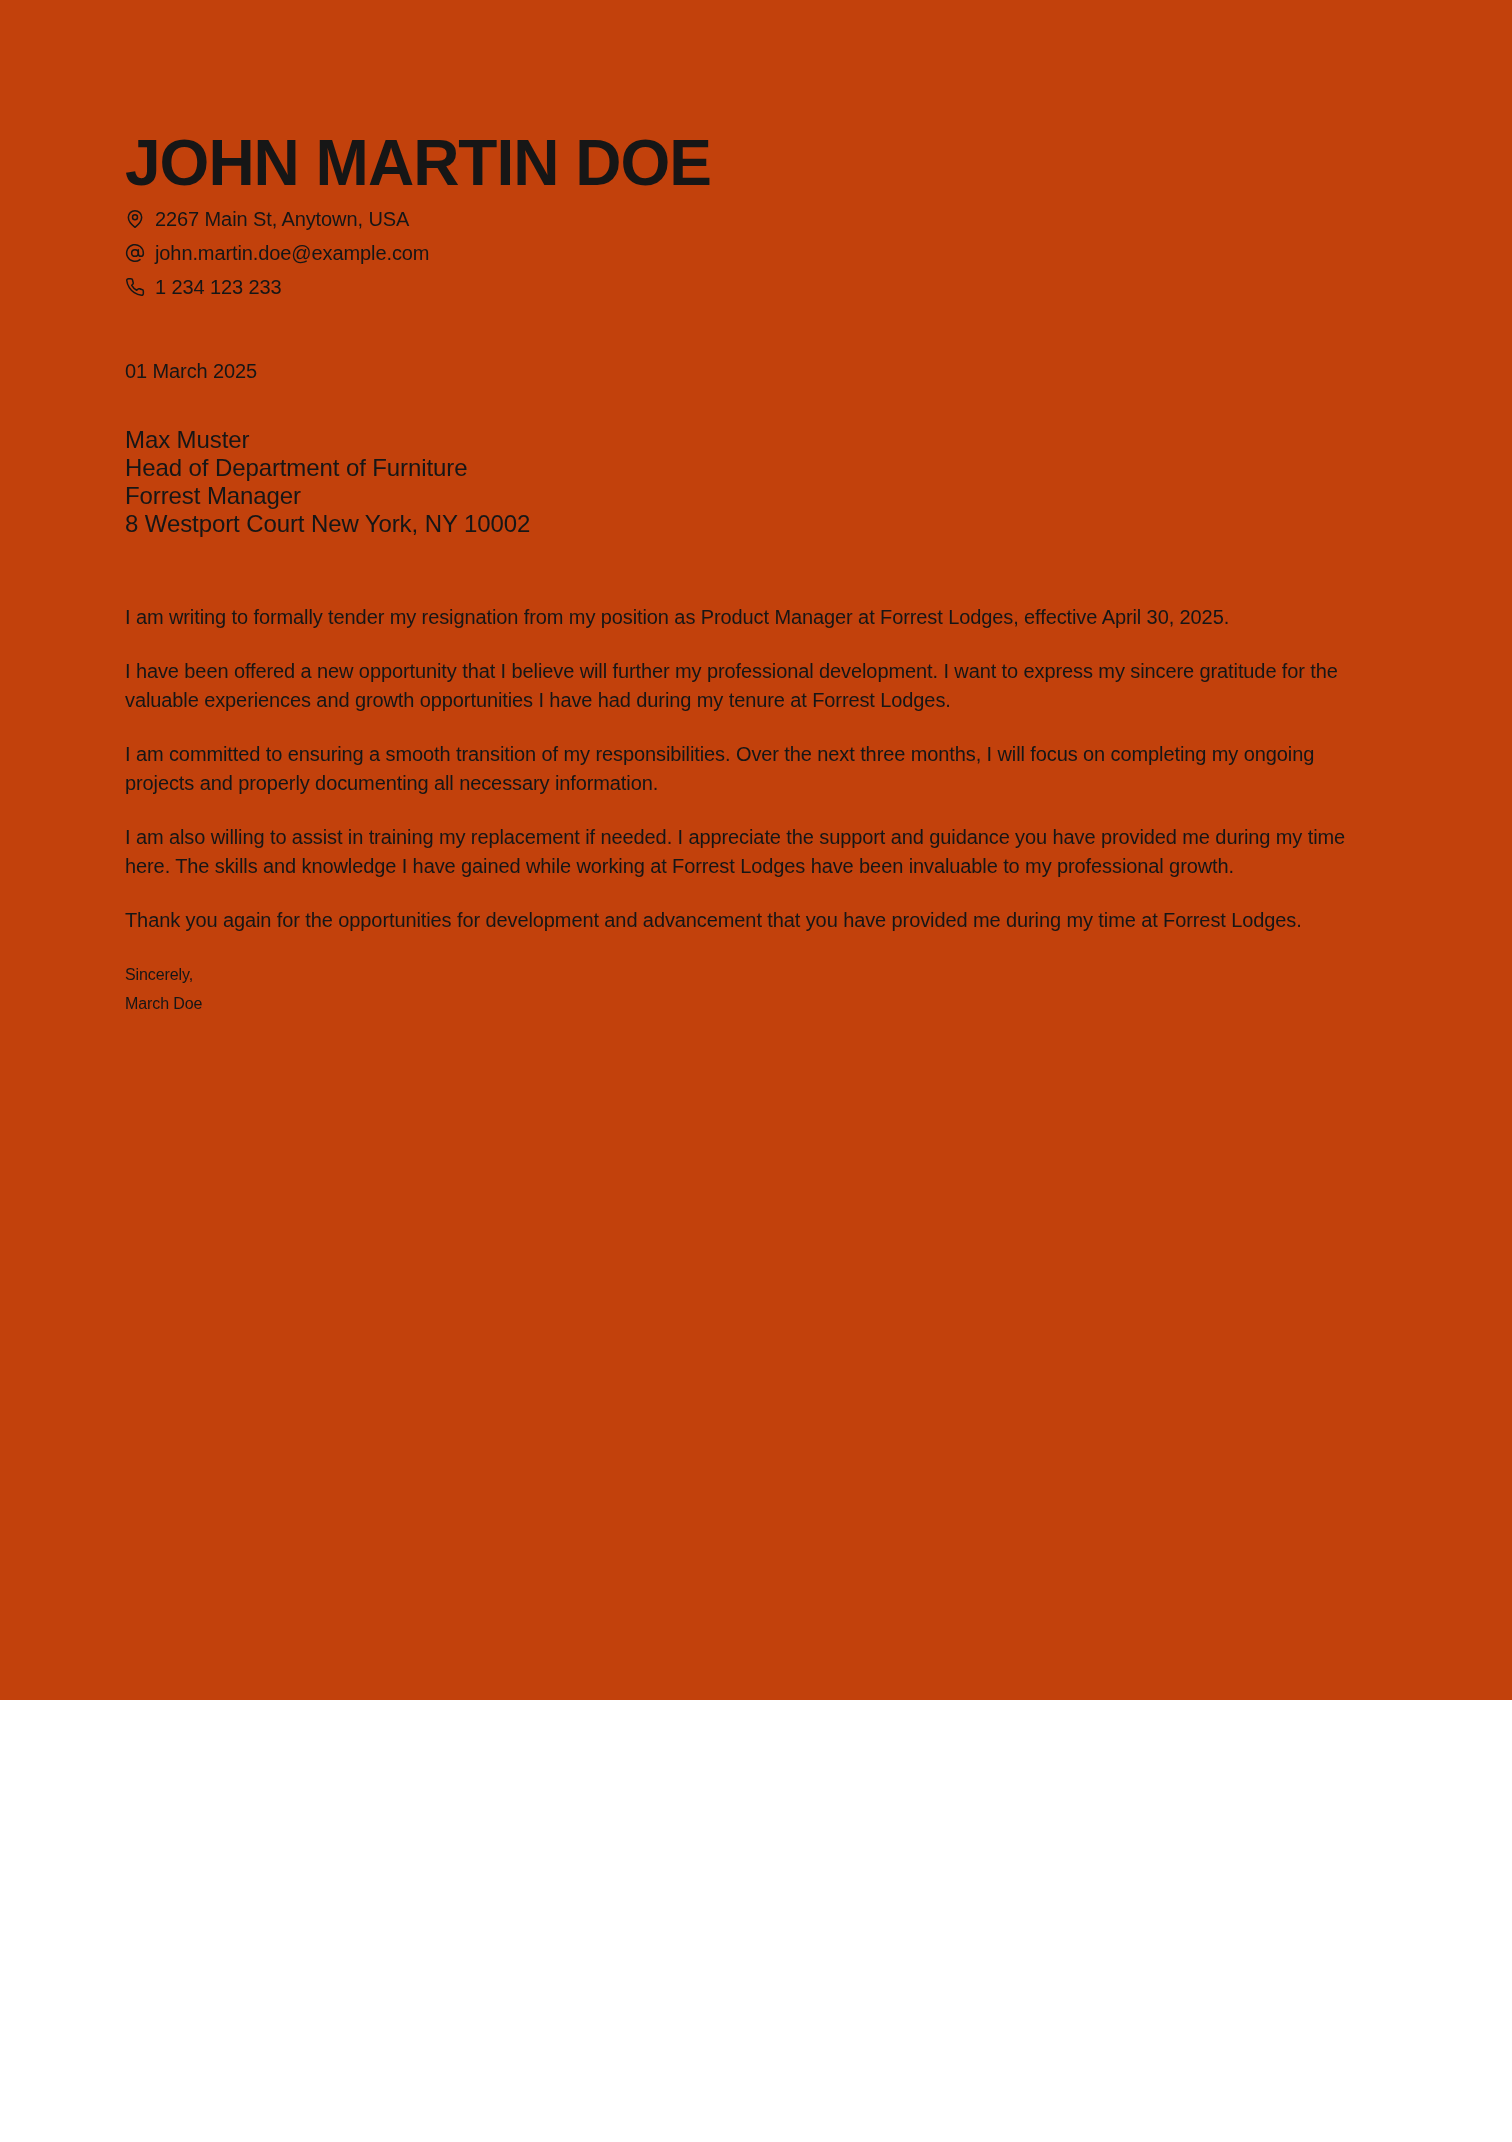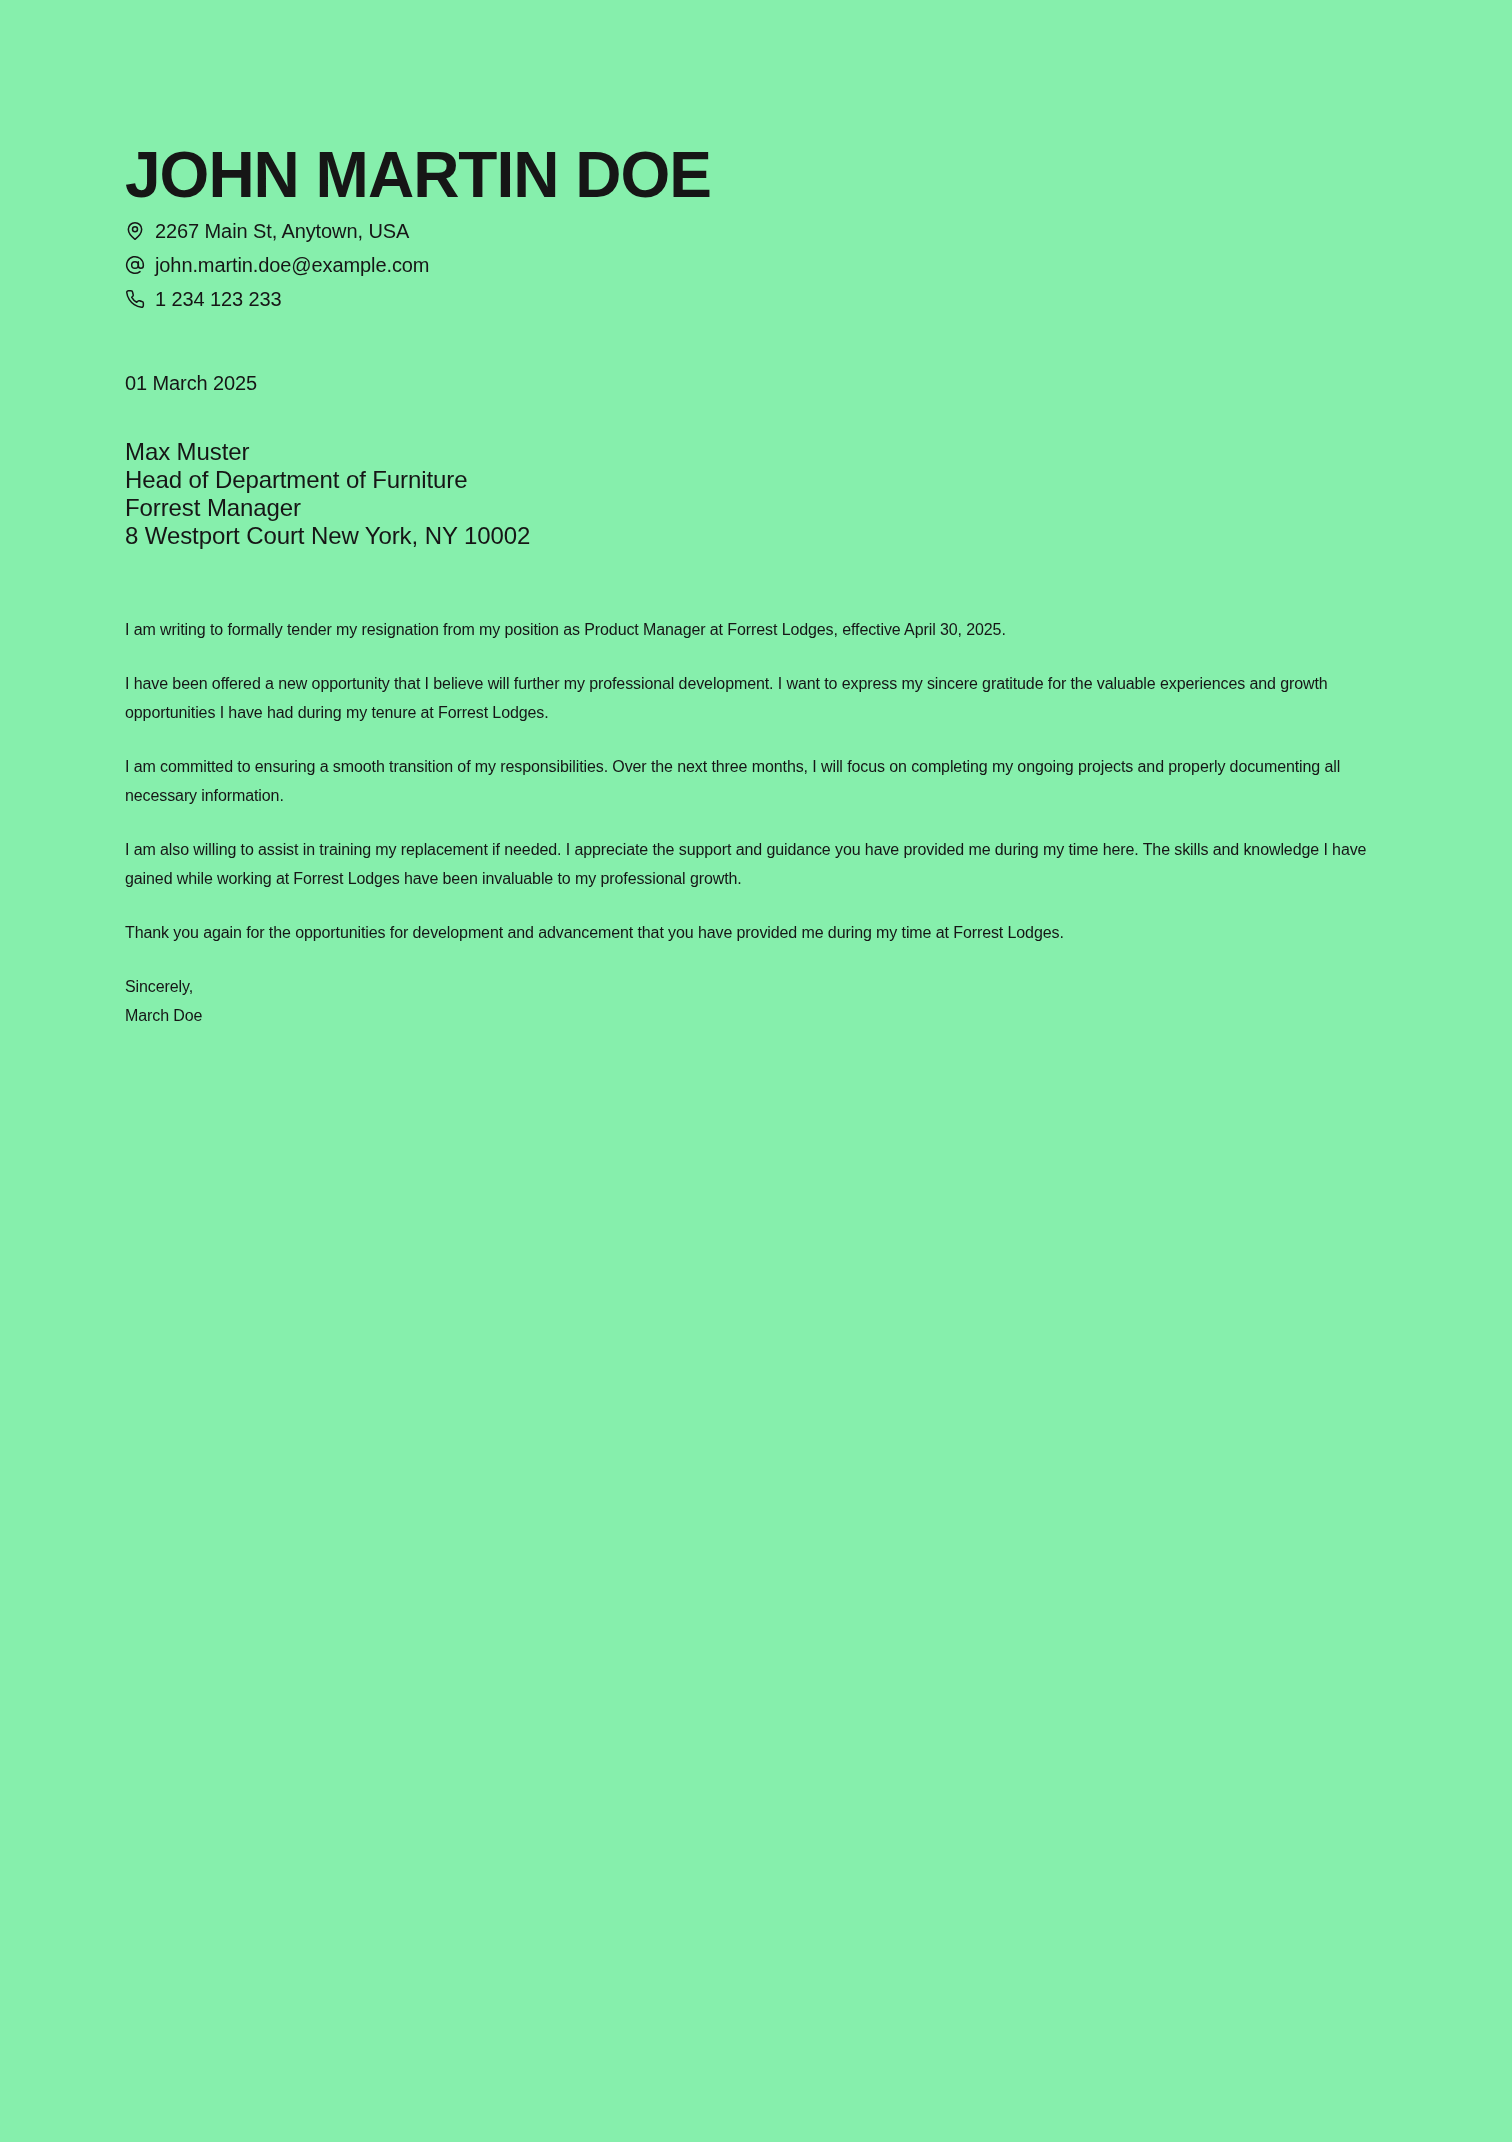--- a/index.html
+++ b/index.html
@@ -6,23 +6,23 @@
   html, body { background: #ffffff; }
   body {
     width: 1512px;
     height: 2142px;
     font-family: "Liberation Sans", "DejaVu Sans", sans-serif;
     color: #161616;
     -webkit-font-smoothing: antialiased;
   }
   .page {
     width: 1512px;
-    height: 2142px;
-    padding: 12px 125px;
-    background: #86efac;
+    height: 1700px;
+    padding: 0 125px;
+    background: #c2410c;
     overflow: hidden;
   }
   .name {
     margin-top: 128px;
     font-size: 64px;
     line-height: 70px;
     font-weight: 700;
     letter-spacing: -1px;
     color: #161616;
   }
@@ -58,21 +58,21 @@
     margin-top: 40px;
     font-size: 24px;
     line-height: 28px;
     letter-spacing: -0.1px;
   }
   .body-block {
     margin-top: 65px;
     max-width: 1262px;
   }
   .body-block p {
-    font-size: 16px;
+    font-size: 20px;
     line-height: 29px;
     letter-spacing: -0.1px;
     margin-bottom: 25px;
   }
   .signature-block {
     font-size: 16px;
     line-height: 29px;
     letter-spacing: -0.1px;
   }
 </style>

